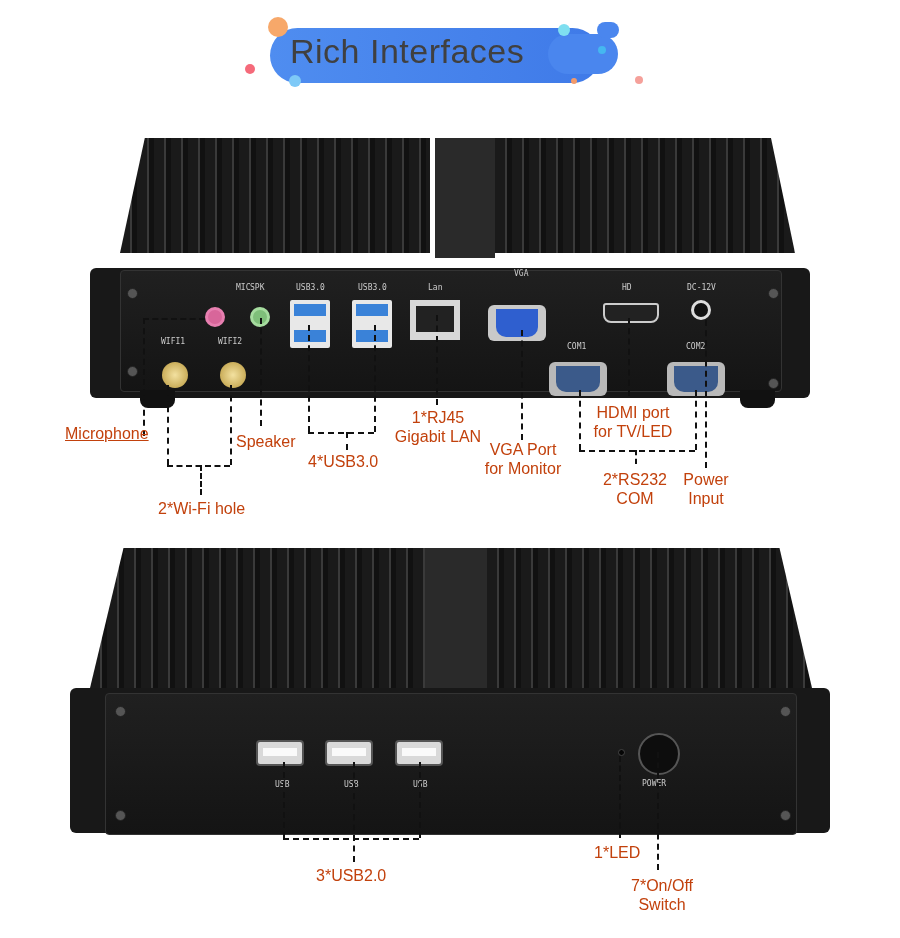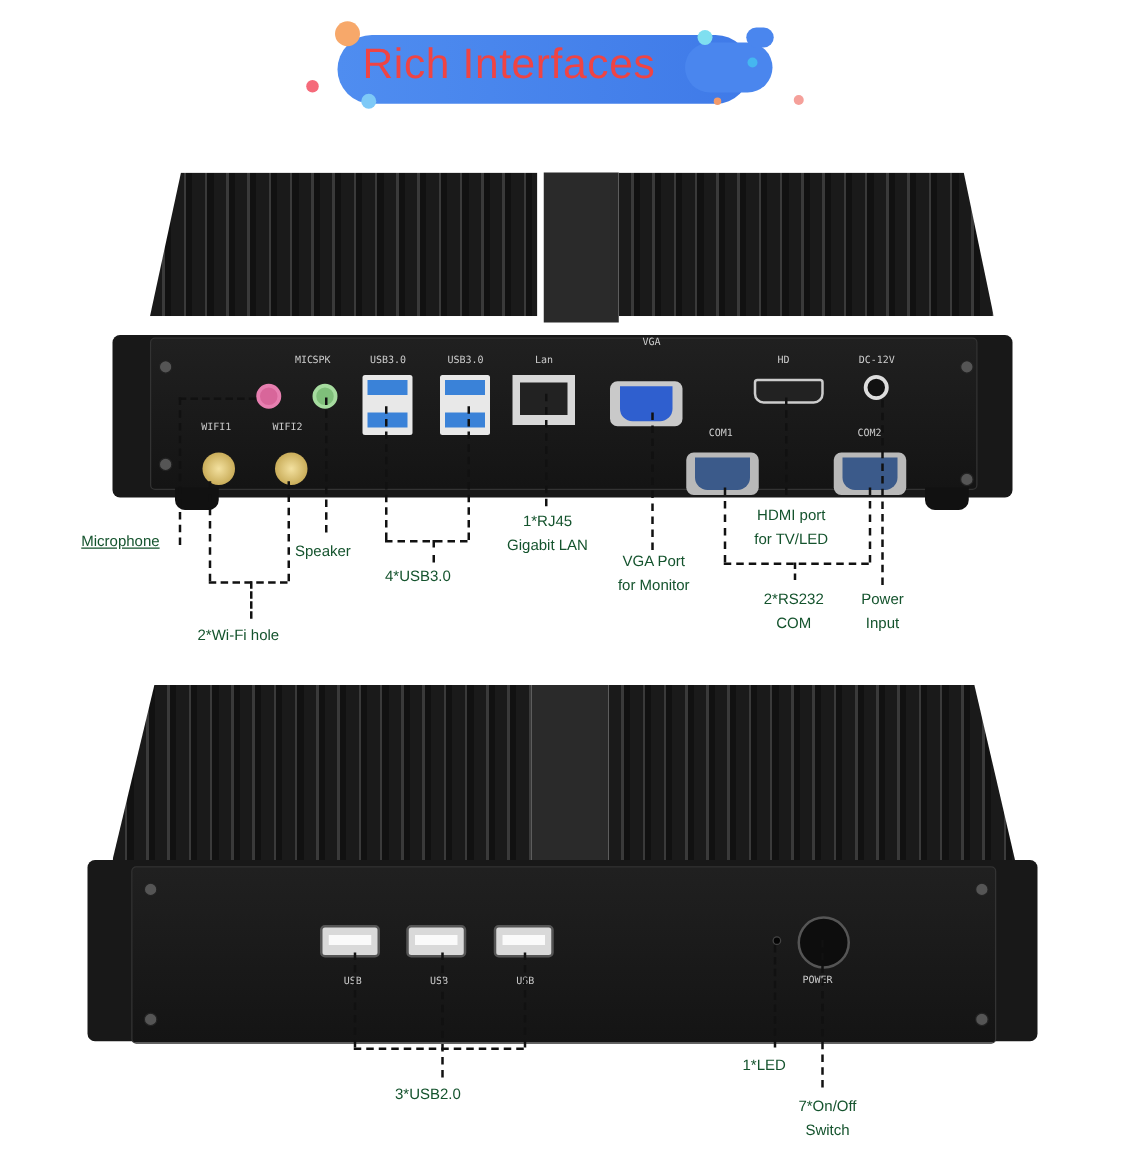--- a/index.html
+++ b/index.html
@@ -1,40 +1,40 @@
 <!DOCTYPE html>
 <html><head>
 <meta charset="utf-8">
 <style>
   html,body{margin:0;padding:0;background:#fff;}
   body{width:900px;height:938px;position:relative;overflow:hidden;font-family:"Liberation Sans",sans-serif;}
   .abs{position:absolute;}
   
   .banner{left:270px;top:28px;width:330px;height:55px;border-radius:28px;background:linear-gradient(90deg,#4f8df0,#3f7ae8);}
   .banner-tail{left:548px;top:34px;width:70px;height:40px;border-radius:20px;background:#4a86ee;}
-  .banner-title{left:290px;top:32px;font-size:34px;color:#ef4444;letter-spacing:0.5px;}
+  .banner-title{left:290px;top:32px;font-size:34px;color:#404040;letter-spacing:0.5px;}
   .dot{border-radius:50%;}
   
   .fins{background:repeating-linear-gradient(90deg,#1a1a1a 0 10px,#3a3a3a 10px 12px,#111 12px 17px);}
   .panel{background:linear-gradient(180deg,#202020,#141414);border:1px solid #333;border-radius:4px;}
   .screw{width:9px;height:9px;border-radius:50%;background:#555;border:1px solid #222;}
   .plabel{font-family:"DejaVu Sans Mono",monospace;font-size:8px;color:#ccc;}
   .usb3{width:40px;height:48px;background:#e8e8e8;border-radius:2px;}
   .usb3 i{position:absolute;left:4px;width:32px;height:12px;background:#3a82d8;}
   .usb2{width:48px;height:26px;background:#d9d9d9;border-radius:4px;border:2px solid #555;box-sizing:border-box;}
   .usb2 i{position:absolute;left:5px;top:6px;width:34px;height:8px;background:#fafafa;}
   .jack{border-radius:50%;}
   .sma{width:26px;height:26px;border-radius:50%;background:radial-gradient(circle,#f3e1a0,#b8973c);}
   .vga{width:58px;height:36px;background:#c9c9c9;border-radius:6px;}
   .vga i{position:absolute;left:8px;top:4px;width:42px;height:28px;background:#2f5fcf;border-radius:0 0 10px 10px;}
   .com{width:58px;height:34px;background:#b9b9b9;border-radius:6px;}
   .com i{position:absolute;left:7px;top:4px;width:44px;height:26px;background:#3b5a8a;border-radius:0 0 10px 10px;}
   .dash-v{border-left:2px dashed #111;width:0;}
   .dash-h{border-top:2px dashed #111;height:0;}
-  .cap{font-size:12px;color:#14532d;line-height:19px;text-align:center;white-space:nowrap;}
+  .cap{font-size:16px;color:#c2410c;line-height:19px;text-align:center;white-space:nowrap;}
 </style>
 </head>
 <body>
 
 <div class="abs banner"></div>
 <div class="abs banner-tail"></div>
 <div class="abs banner-title">Rich Interfaces</div>
 <div class="abs dot" style="left:268px;top:17px;width:20px;height:20px;background:#f7a86a;"></div>
 <div class="abs dot" style="left:245px;top:64px;width:10px;height:10px;background:#f56a7a;"></div>
 <div class="abs dot" style="left:289px;top:75px;width:12px;height:12px;background:#7ec9f7;"></div>

